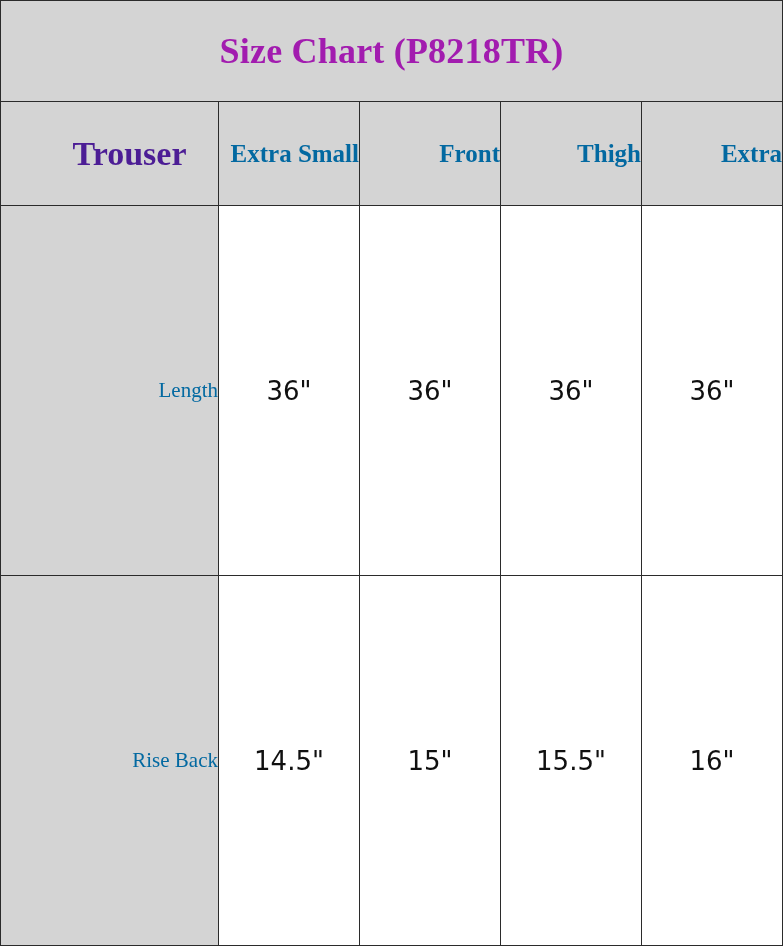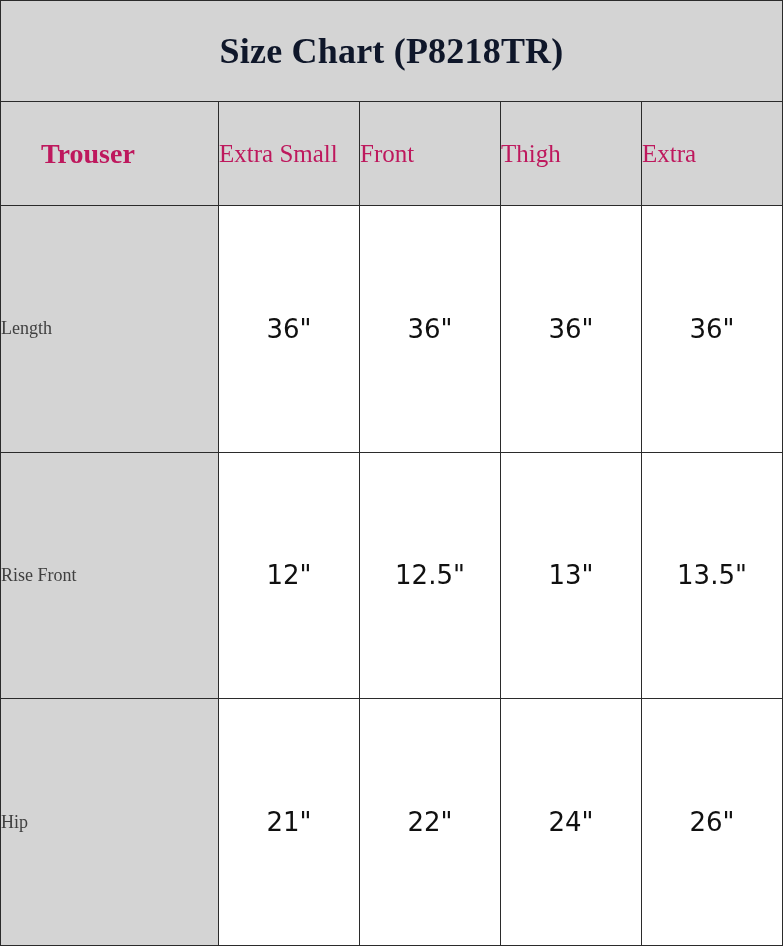--- a/index.html
+++ b/index.html
@@ -31,50 +31,50 @@
     padding: 0;
     margin: 0;
   }
   
   .title-cell {
     background: #d4d4d4;
     text-align: center;
     vertical-align: middle;
     font-size: 36px;
     font-weight: bold;
-    color: #0f172a;
+    color: #a21caf;
     height: 100px;
     letter-spacing: 0.2px;
   }
   
   .header-row .corner-cell {
     background: #d4d4d4;
-    text-align: left;
+    text-align: center;
     vertical-align: middle;
-    font-size: 28px;
+    font-size: 34px;
     font-weight: bold;
-    color: #be185d;
+    color: #4c1d95;
     padding-left: 40px;
     height: 103px;
   }
   .header-row .size-head {
     background: #d4d4d4;
-    text-align: left;
+    text-align: right;
     vertical-align: middle;
     font-size: 25px;
-    font-weight: normal;
-    color: #be185d;
+    font-weight: bold;
+    color: #0369a1;
   }
   
   .row-label {
     background: #d4d4d4;
-    text-align: left;
+    text-align: right;
     vertical-align: middle;
-    font-size: 18px;
-    color: #404040;
+    font-size: 21px;
+    color: #0369a1;
     padding-left: 16px;
   }
   .row-value {
     background: #ffffff;
     text-align: center;
     vertical-align: middle;
     font-size: 26px;
     color: #101010;
     font-family: "DejaVu Sans", sans-serif;
   }
@@ -106,34 +106,27 @@
       </tr>
 
       <tr>
         <td class="row-label">Length</td>
         <td class="row-value">36"</td>
         <td class="row-value">36"</td>
         <td class="row-value">36"</td>
         <td class="row-value">36"</td>
       </tr>
 
+
       <tr>
-        <td class="row-label">Rise Front</td>
-        <td class="row-value">12"</td>
-        <td class="row-value">12.5"</td>
-        <td class="row-value">13"</td>
-        <td class="row-value">13.5"</td>
+        <td class="row-label">Rise Back</td>
+        <td class="row-value">14.5"</td>
+        <td class="row-value">15"</td>
+        <td class="row-value">15.5"</td>
+        <td class="row-value">16"</td>
       </tr>
 
 
-
-      <tr>
-        <td class="row-label">Hip</td>
-        <td class="row-value">21"</td>
-        <td class="row-value">22"</td>
-        <td class="row-value">24"</td>
-        <td class="row-value">26"</td>
-      </tr>
 
 
     </tbody>
   </table>
 </div>
 
 </body></html>

